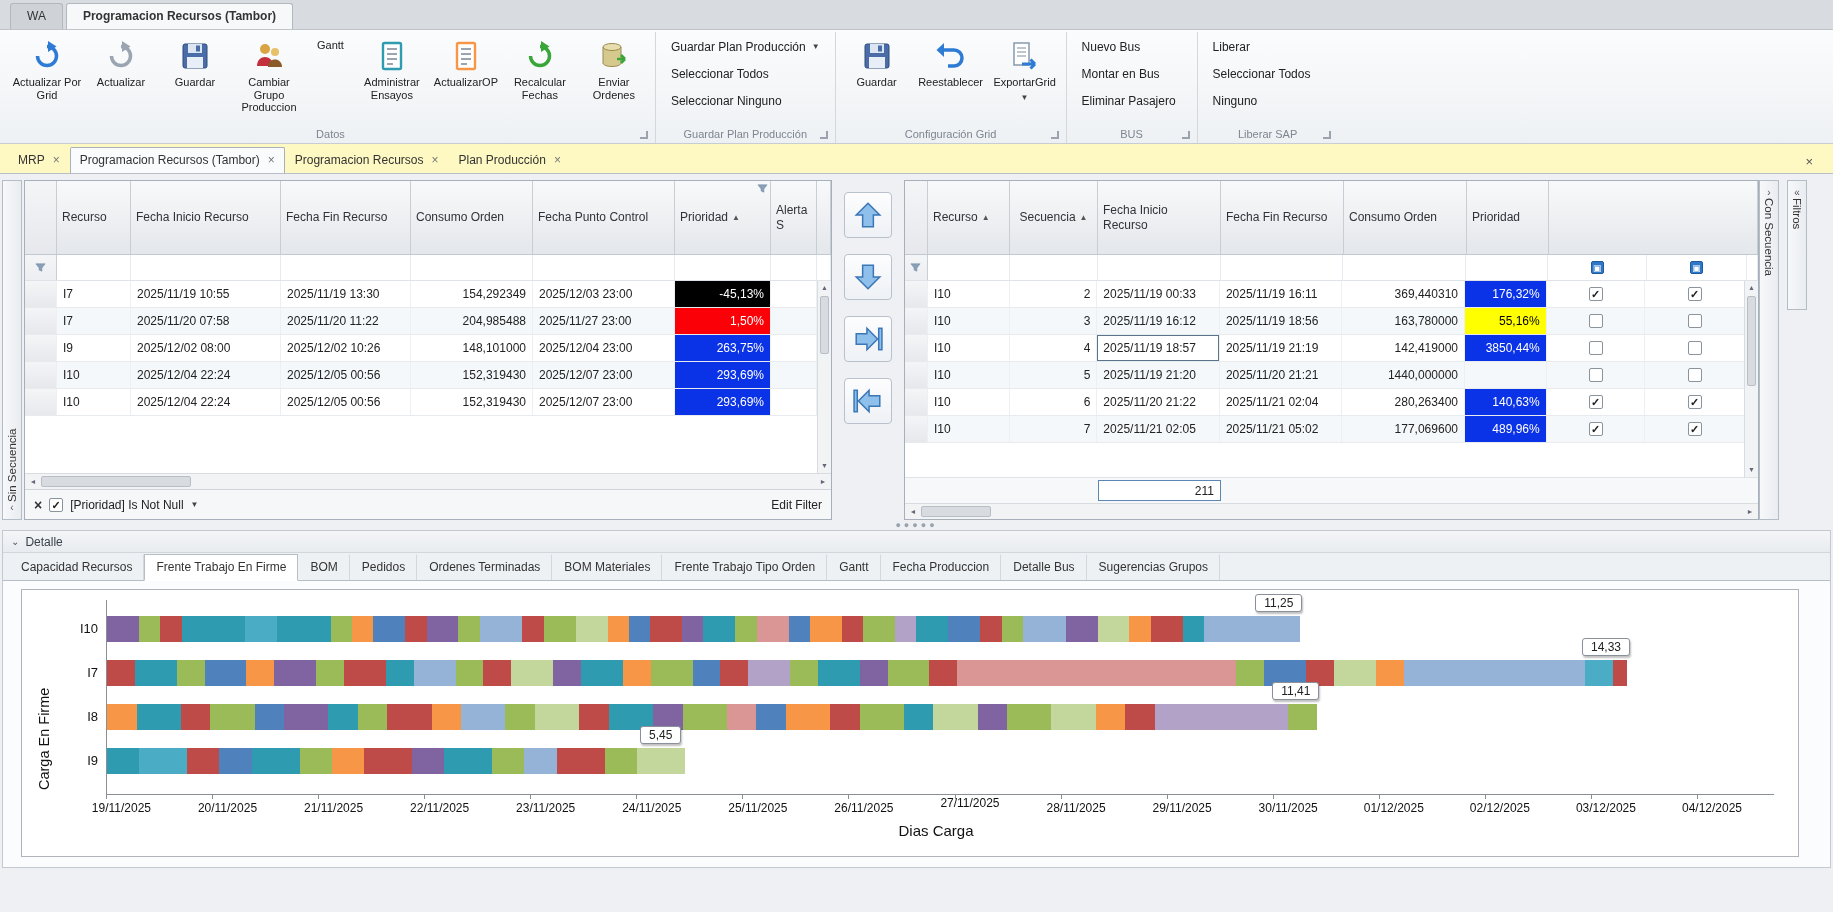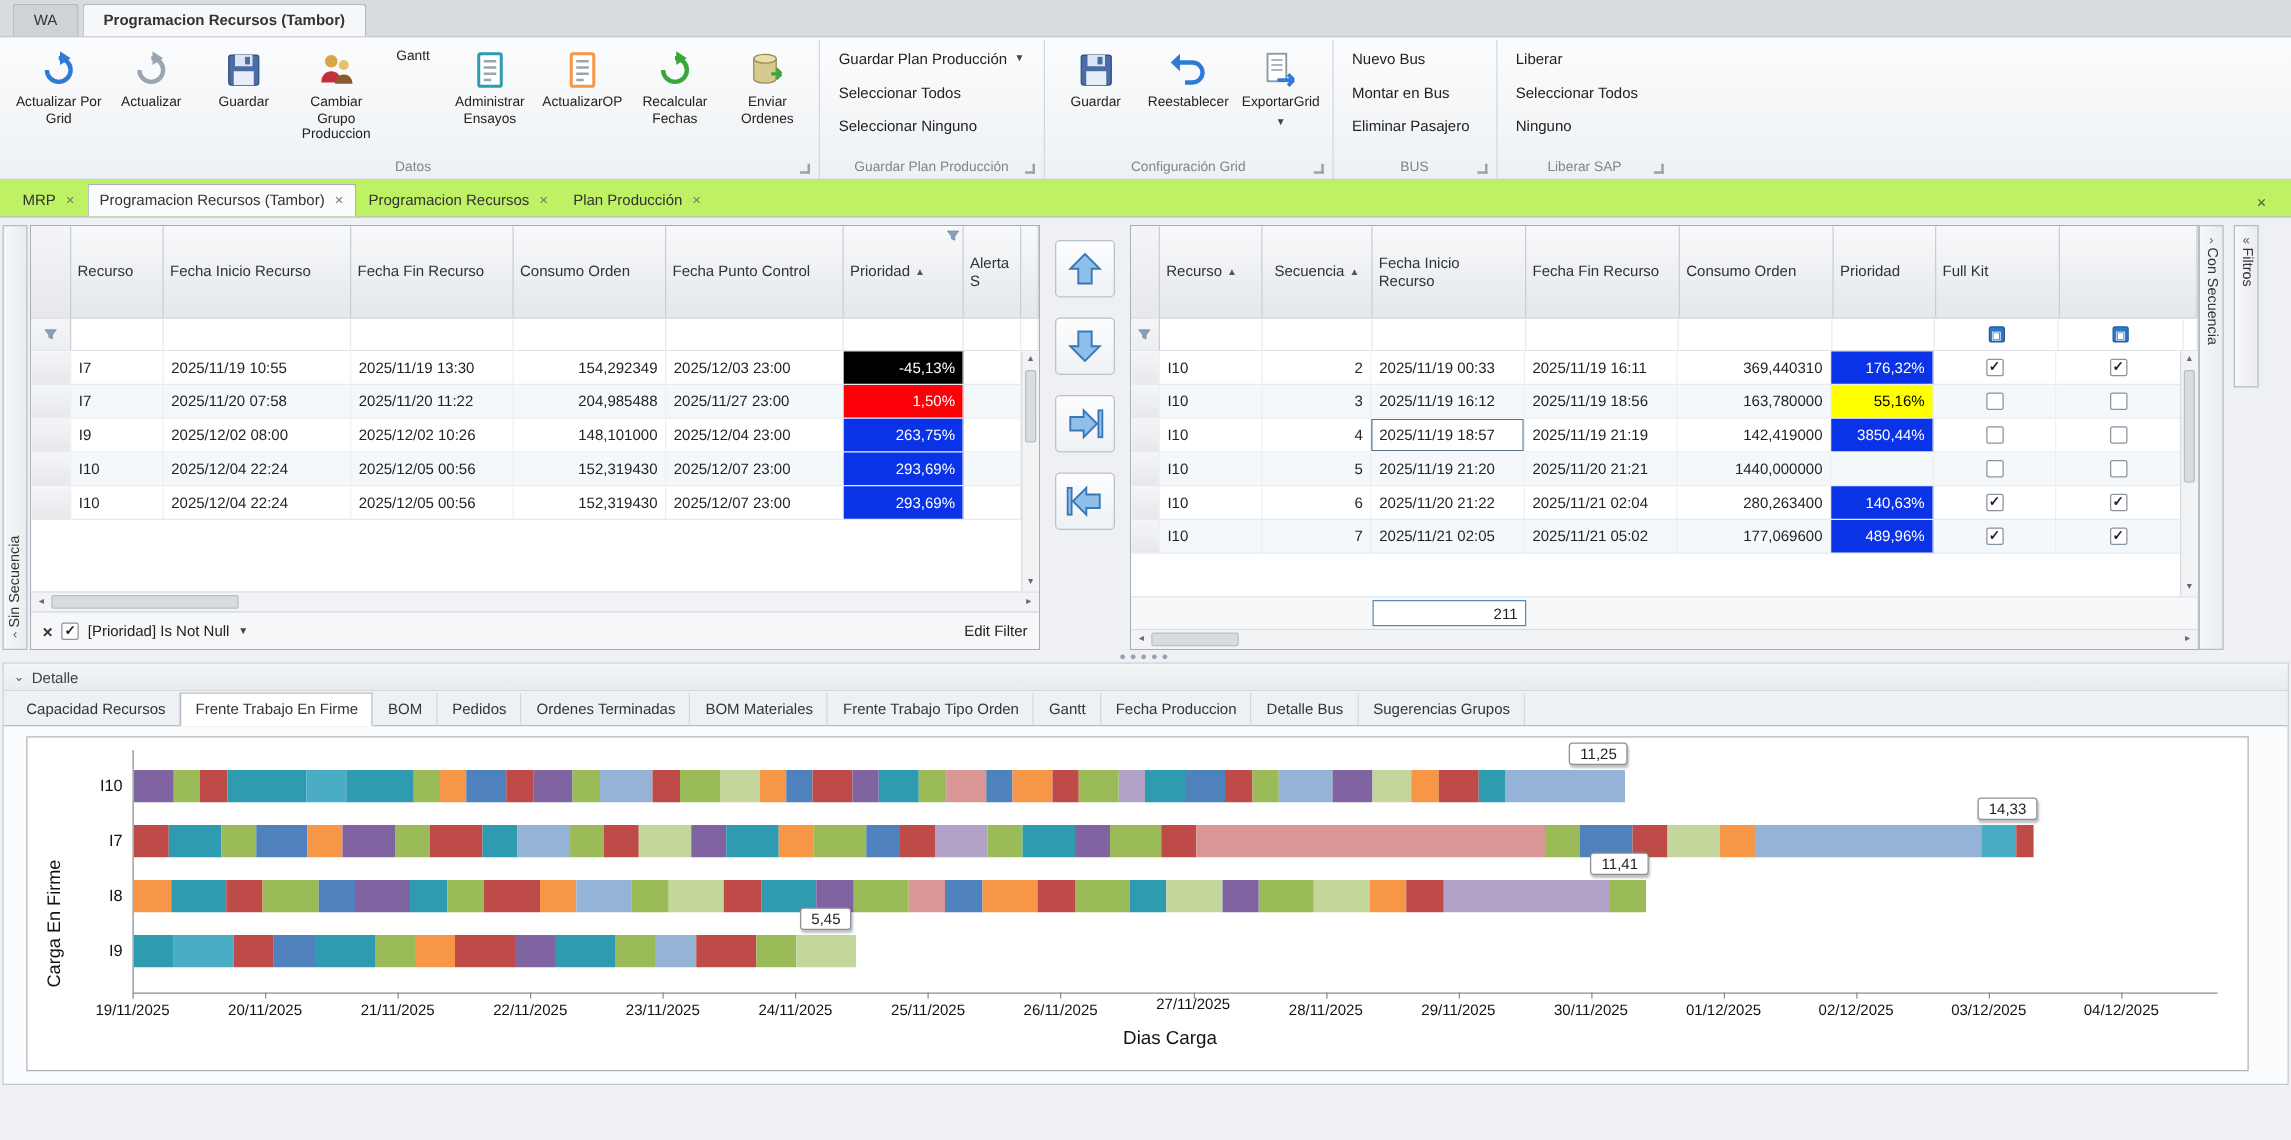--- a/index.html
+++ b/index.html
@@ -19,21 +19,21 @@
   .rcaption { height:18px; display:flex; align-items:center; justify-content:center; color:#7d8590; font-size:11px; position:relative; padding:0 14px; }
   .launcher { position:absolute; right:2px; bottom:4px; width:8px; height:8px; border-right:2px solid #9aa3ad; border-bottom:2px solid #9aa3ad; }
   .rbtn { width:72px; display:flex; flex-direction:column; align-items:center; padding-top:5px; gap:4px; font-size:11px; text-align:center; border-radius:3px; border:1px solid transparent; line-height:1.15; cursor:default; }
   .rbtn .ric { width:32px; height:32px; }
   .rbtn .ric svg { width:32px; height:32px; }
   .rbtn-sm { width:auto; padding:4px 9px; align-self:flex-start; flex-direction:row; }
   .ritem { display:flex; align-items:center; height:25px; padding:0 10px; font-size:12px; border-radius:2px; gap:6px; cursor:default; }
   .caret { font-size:8px; color:#444; }
 
   
-  .doctabs { height:30px; background:#bef264; display:flex; align-items:flex-end; padding:3px 8px 0; border-bottom:1px solid #b9bfc7; }
+  .doctabs { height:30px; background:#fef9c3; display:flex; align-items:flex-end; padding:3px 8px 0; border-bottom:1px solid #b9bfc7; }
   .doctab { display:flex; align-items:center; gap:8px; padding:5px 9px 6px; font-size:12px; color:#333; border:1px solid transparent; border-bottom:none; border-radius:2px 2px 0 0; cursor:default; }
   .doctab.active { background:#fafbfc; border-color:#a9b0b9; }
   .tclose { color:#777; font-size:12px; line-height:1; }
   .doctabs .far { margin-left:auto; padding:4px 12px; color:#555; font-size:13px; }
 
   
   .main { display:flex; margin-top:6px; height:340px; padding-left:2px; }
   .vstrip { width:20px; border:1px solid #b4bcc6; background:linear-gradient(90deg,#f7f8fa,#e9ecf0); display:flex; flex-direction:column; align-items:center; padding:6px 0; }
   .vtext { writing-mode:vertical-rl; font-size:11.5px; color:#333; flex:1; display:flex; align-items:center; }
   .vtext.up { transform:rotate(180deg); }
@@ -88,21 +88,21 @@
   .dtab.active { background:#fff; border-color:#b8bec6; border-bottom:1px solid #fff; margin-bottom:-1px; }
 
   .chartwrap { padding:8px 18px 10px; }
   .chartbox { position:relative; width:1778px; height:268px; background:#fff; border:1px solid #b0b4ba; }
   .ylab { position:absolute; left:14px; top:30px; height:170px; display:flex; align-items:center; writing-mode:vertical-rl; transform:rotate(180deg); font-size:14.5px; color:#111; }
   .chart-cat { position:absolute; width:36px; text-align:right; font-size:13px; color:#111; }
   .chart-bar { position:absolute; height:26px; display:flex; overflow:hidden; }
   .seg { height:100%; }
   .axis { position:absolute; background:#8a8f96; }
   .tickmark { position:absolute; width:1px; height:5px; background:#8a8f96; }
-  .ticklab { position:absolute; width:90px; text-align:center; font-size:12px; color:#111; }
+  .ticklab { position:absolute; width:90px; text-align:right; font-size:12px; color:#111; }
   .xlab { position:absolute; text-align:center; font-size:15px; color:#111; }
   .callout { position:absolute; background:#fff; border:1px solid #8a9099; border-radius:3px; padding:1px 8px; font-size:12px; box-shadow:1px 2px 2px rgba(0,0,0,.25); z-index:3; }
 </style>
 </head>
 <body>
 
 <div class="wintabs">
   <div class="wintab"><span>WA</span></div>
   <div class="wintab active"><span>Programacion Recursos (Tambor)</span></div>
 </div>
@@ -466,23 +466,20 @@
           <span>Fecha Inicio Recurso</span>
         </div>
         <div class="g-hcell" style="width: 123px;">
           <span>Fecha Fin Recurso</span>
         </div>
         <div class="g-hcell" style="width: 123px;">
           <span>Consumo Orden</span>
         </div>
         <div class="g-hcell" style="width: 82px;">
           <span>Prioridad</span>
-        </div>
-        <div class="g-hcell" style="width: 99px;">
-          <span>Full Kit</span>
         </div>
         <div class="g-hcell fill"></div>
       </div>
     <div class="g-filter" id="rg-filter">
         <div class="g-find" style="width: 23px;">
           <svg viewBox="0 0 12 12" width="11" height="11">
             <path d="M1 2h10L7.5 6.5V10l-3-1.2V6.5Z" fill="#8aa0b8" stroke="#7088a0" stroke-width="0.6"></path>
           </svg>
         </div>
         <div class="g-fcell" style="width: 82px;"></div>

